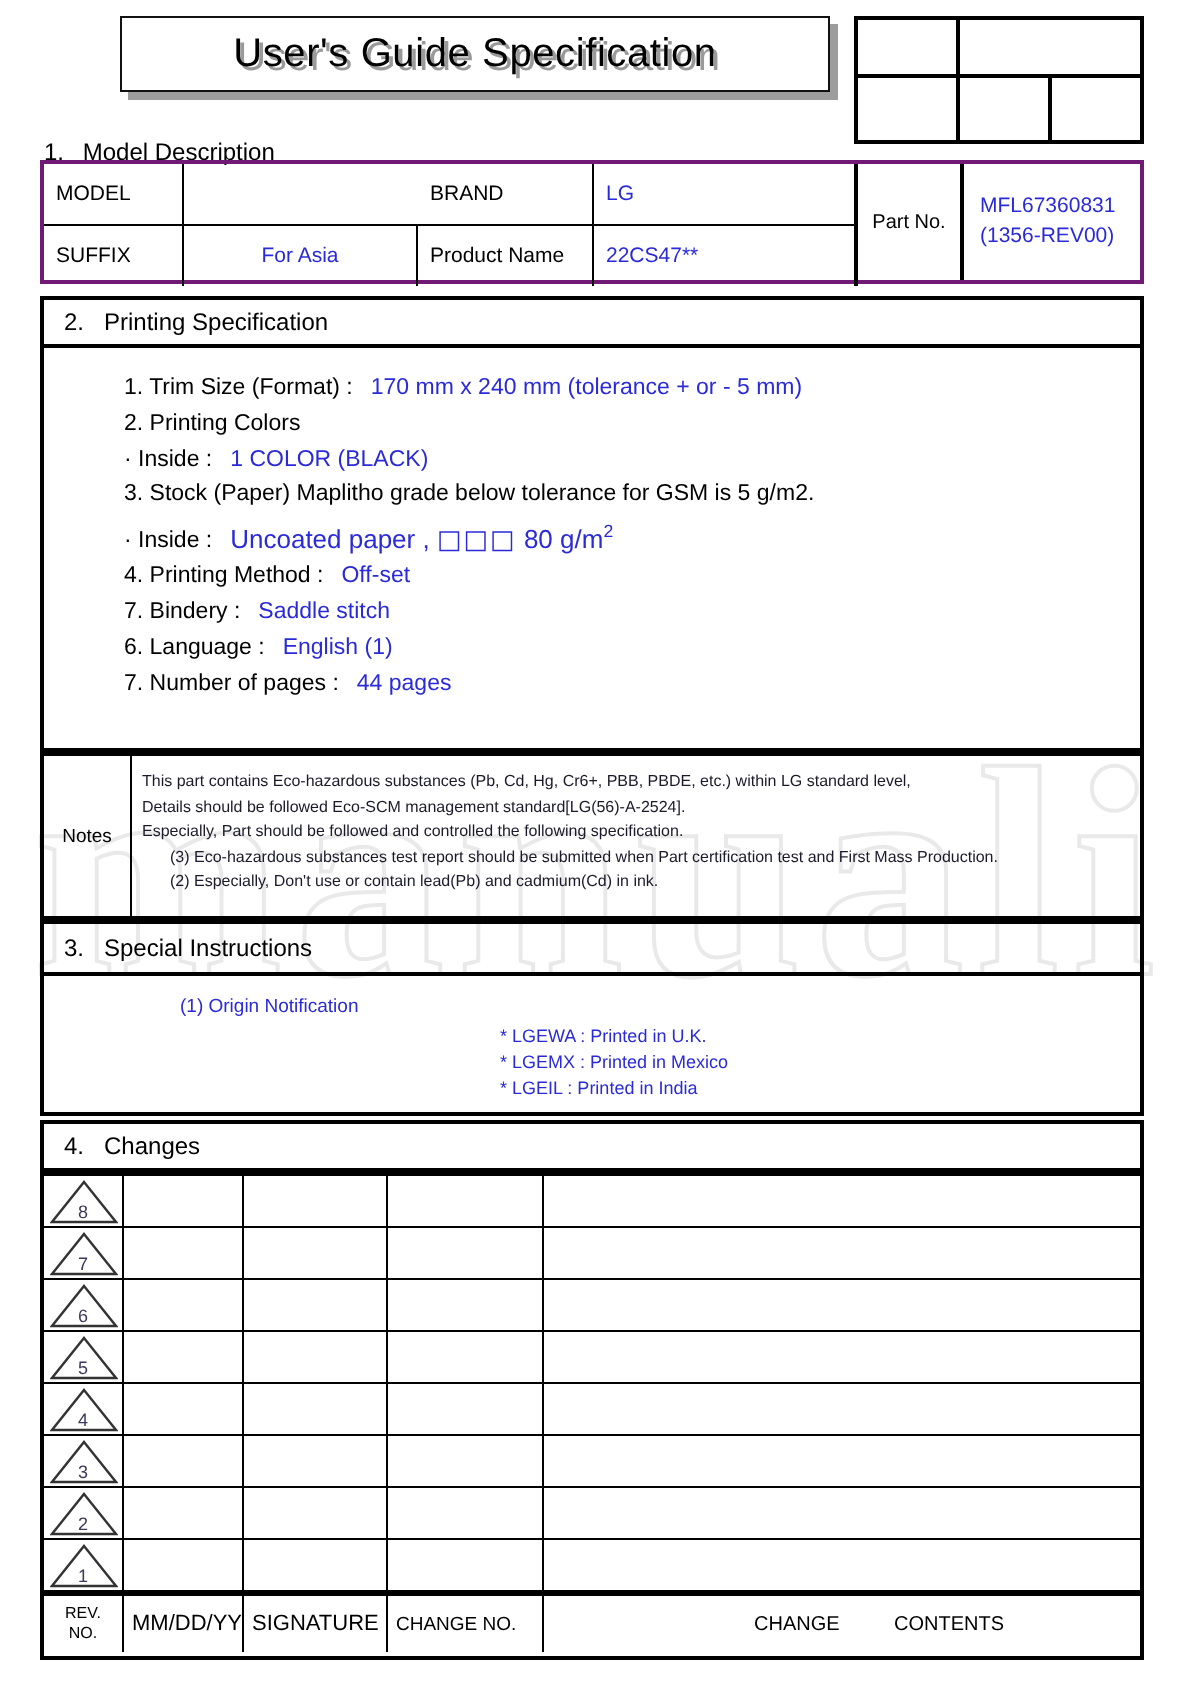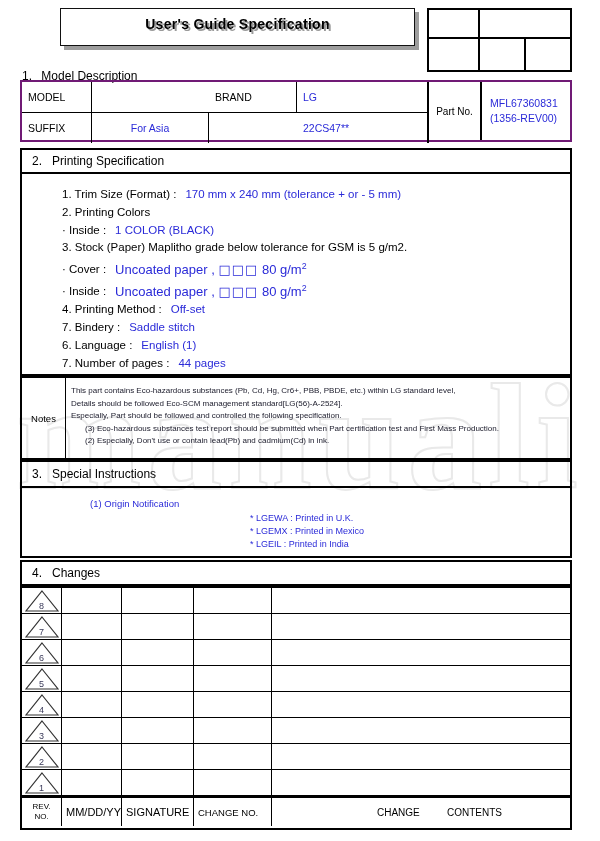--- a/index.html
+++ b/index.html
@@ -55,22 +55,22 @@
     border: 1px solid #111;
     background: #ffffff;
     box-shadow: 4px 4px 0px rgba(140,140,140,0.85);
     box-sizing: border-box;
   }
   #title-text {
     position: absolute;
     left: 0; right: 0;
     top: 7px;
     text-align: center;
-    font-size: 14px;
-    font-weight: 700;
+    font-size: 20px;
+    font-weight: 400;
     letter-spacing: 0.3px;
     color: #000;
     text-shadow: 2px 2px 0px #9a9a9a;
   }
 
   
   #approval-box {
     position: absolute;
     left: 427px;
     top: 8px;
@@ -362,20 +362,21 @@
 
   <div id="model-table">
     <div class="mt-row" id="mt-row-1">
       <div class="mt-cell mt-label" id="mt-c1">MODEL</div>
       <div class="mt-cell mt-label" id="mt-c3">BRAND</div>
       <div class="mt-cell mt-value" id="mt-c4">LG</div>
     </div>
     <div class="mt-row" id="mt-row-2">
       <div class="mt-cell mt-label" id="mt-c5">SUFFIX</div>
       <div class="mt-cell mt-value" id="mt-c6">For Asia</div>
+      <div class="mt-cell mt-label" id="mt-c7">Product Name</div>
       <div class="mt-cell mt-value" id="mt-c8">22CS47**</div>
     </div>
     <div id="partno-label">Part No.</div>
     <div id="partno-value">
       <div>MFL67360831</div>
       <div>(1356-REV00)</div>
     </div>
   </div>
 
   <div class="sec-head" id="sec2-head">
@@ -395,23 +396,20 @@
 
 
       <div class="spec-line">
         <span class="lbl">· Inside :</span><span class="val">1 COLOR (BLACK)</span>
       </div>
 
       <div class="spec-line">
         <span class="lbl">3. Stock (Paper) Maplitho grade below tolerance for GSM is 5 g/m2.</span>
       </div>
 
-      <div class="spec-line big">
-        <span class="lbl">· Cover :</span><span class="val"><span>Uncoated paper ,</span> <span class="tofu">□□□</span> <span>80 g/m</span><sup>2</sup></span>
-      </div>
 
       <div class="spec-line big">
         <span class="lbl">· Inside :</span><span class="val"><span>Uncoated paper ,</span> <span class="tofu">□□□</span> <span>80 g/m</span><sup>2</sup></span>
       </div>
 
       <div class="spec-line">
         <span class="lbl">4. Printing Method :</span><span class="val">Off-set</span>
       </div>
 
       <div class="spec-line">

